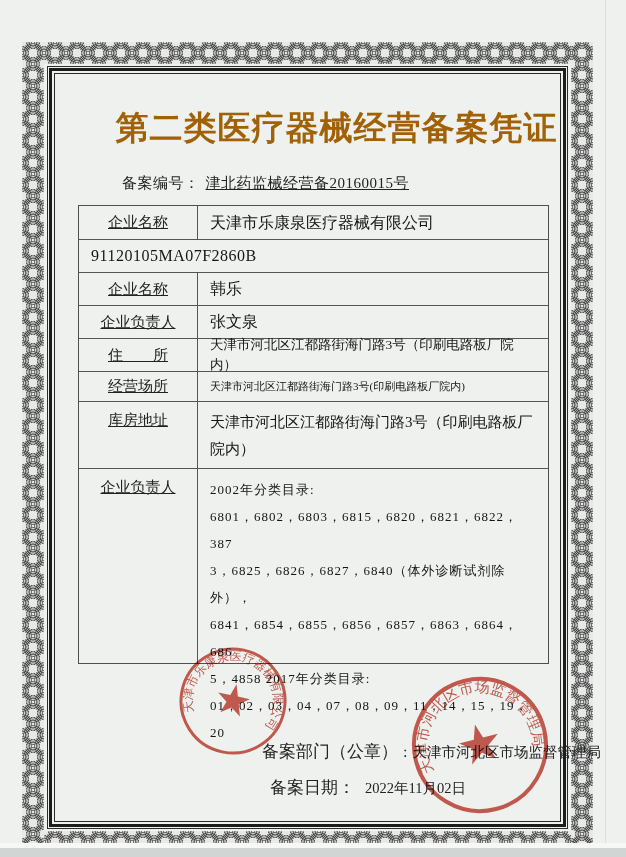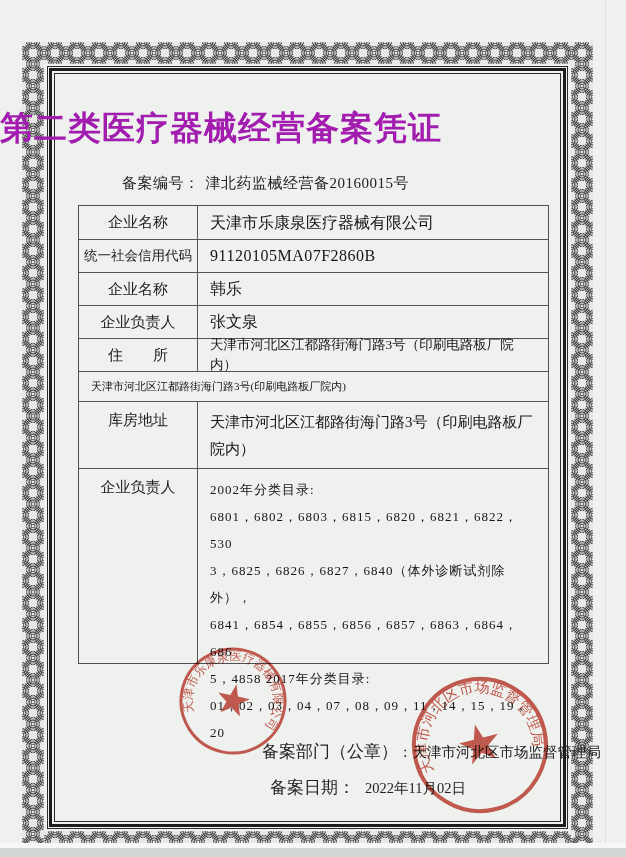--- a/index.html
+++ b/index.html
@@ -36,40 +36,40 @@
   .frame::before {
     content:""; position:absolute; inset:1px; border:3px solid #1d1d1d;
   }
   .frame::after {
     content:""; position:absolute; inset:6px; border:1px solid #2b2b2b;
   }
 
   
   .title {
     position:absolute; left:0; top:106px; width:626px;
-    font-size:33px; font-weight:700;
-    letter-spacing:1px; color:#a21caf;
+    text-align:center; font-size:33px; font-weight:700;
+    letter-spacing:1px; color:#a16207;padding-left:47px;
   }
   .regline {
     position:absolute; left:122px; top:174px;
     font-size:15px; letter-spacing:0.5px; color:#222;
   }
-  .regline .num { margin-left:6px; }
+  .regline .num { margin-left:6px;text-decoration:underline; }
 
   
   .cert-table {
     position:absolute; left:78px; top:205px; width:471px;
     border:1px solid #4f4f4f;
   }
   .trow { display:flex; border-bottom:1px solid #555; }
   .trow:last-child { border-bottom:none; }
   .tlabel {
     width:119px; flex:0 0 119px; border-right:1px solid #555;
     display:flex; align-items:center; justify-content:center;
-    font-size:15px; color:#222; text-align:left; padding:2px;
+    font-size:15px; color:#222; text-align:left; padding:2px;text-decoration:underline;
   }
   .tvalue {
     flex:1; display:flex; align-items:center;
     padding:3px 10px 3px 12px; font-size:15px; color:#151515;
     line-height:1.45;
   }
   .top-align .tlabel { align-items:flex-start; padding-top:9px; }
   .top-align .tvalue { align-items:flex-start; padding-top:7px; }
   .v-lg  { font-size:16px; }
   .v-xl  { font-size:17px; }
@@ -113,54 +113,54 @@
   </div>
 
   <div class="cert-table">
 
     <div class="trow" style="height:34px">
       <div class="tlabel">企业名称</div>
       <div class="tvalue v-lg">天津市乐康泉医疗器械有限公司</div>
     </div>
 
     <div class="trow" style="height:33px">
-      <div class="tlabel small-label">统一社会信用代码</div>
       <div class="tvalue v-lg code">91120105MA07F2860B</div>
     </div>
 
     <div class="trow" style="height:33px">
       <div class="tlabel">企业名称</div>
       <div class="tvalue v-lg">韩乐</div>
     </div>
 
     <div class="trow" style="height:33px">
       <div class="tlabel">企业负责人</div>
       <div class="tvalue v-lg">张文泉</div>
     </div>
 
     <div class="trow" style="height:33px">
       <div class="tlabel">住　　所</div>
       <div class="tvalue" style="font-size:13.5px">天津市河北区江都路街海门路3号（印刷电路板厂院内）</div>
     </div>
 
 
     <div class="trow" style="height:30px">
+      <div class="tlabel">经营场所</div>
       <div class="tvalue" style="font-size:11px">天津市河北区江都路街海门路3号(印刷电路板厂院内)</div>
     </div>
 
     <div class="trow top-align" style="height:67px">
       <div class="tlabel">库房地址</div>
       <div class="tvalue" style="font-size:15px; line-height:1.8">天津市河北区江都路街海门路3号（印刷电路板厂院内）</div>
     </div>
 
     <div class="trow top-align" style="height:194px">
       <div class="tlabel">企业负责人</div>
       <div class="tvalue scope-lines">
         <div>2002年分类目录:</div>
-        <div>6801，6802，6803，6815，6820，6821，6822，530</div>
+        <div>6801，6802，6803，6815，6820，6821，6822，387</div>
         <div>3，6825，6826，6827，6840（体外诊断试剂除</div>
         <div>外），</div>
         <div>6841，6854，6855，6856，6857，6863，6864，686</div>
         <div>5，4858 2017年分类目录:</div>
         <div>01，02，03，04，07，08，09，11，14，15，19，20</div>
       </div>
     </div>
   </div>
 
   <div class="footer-dept">

